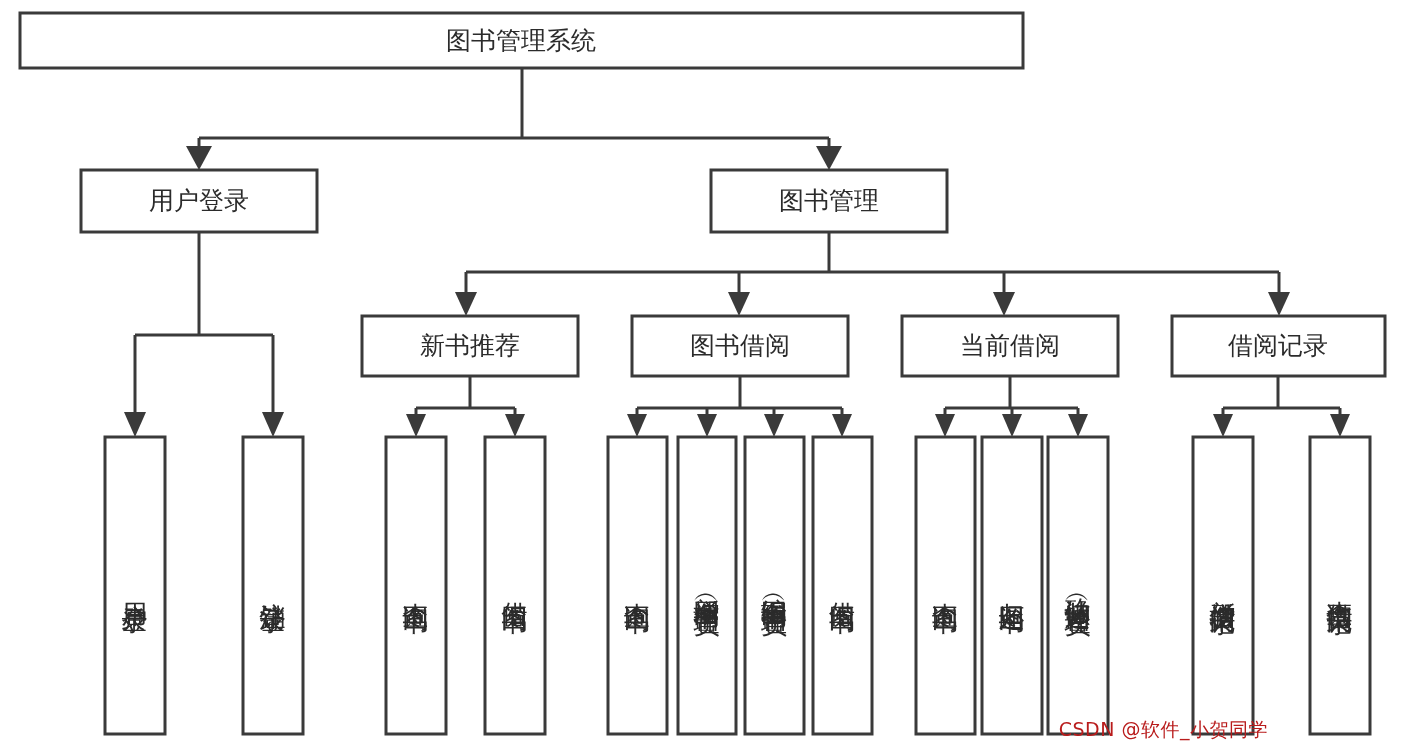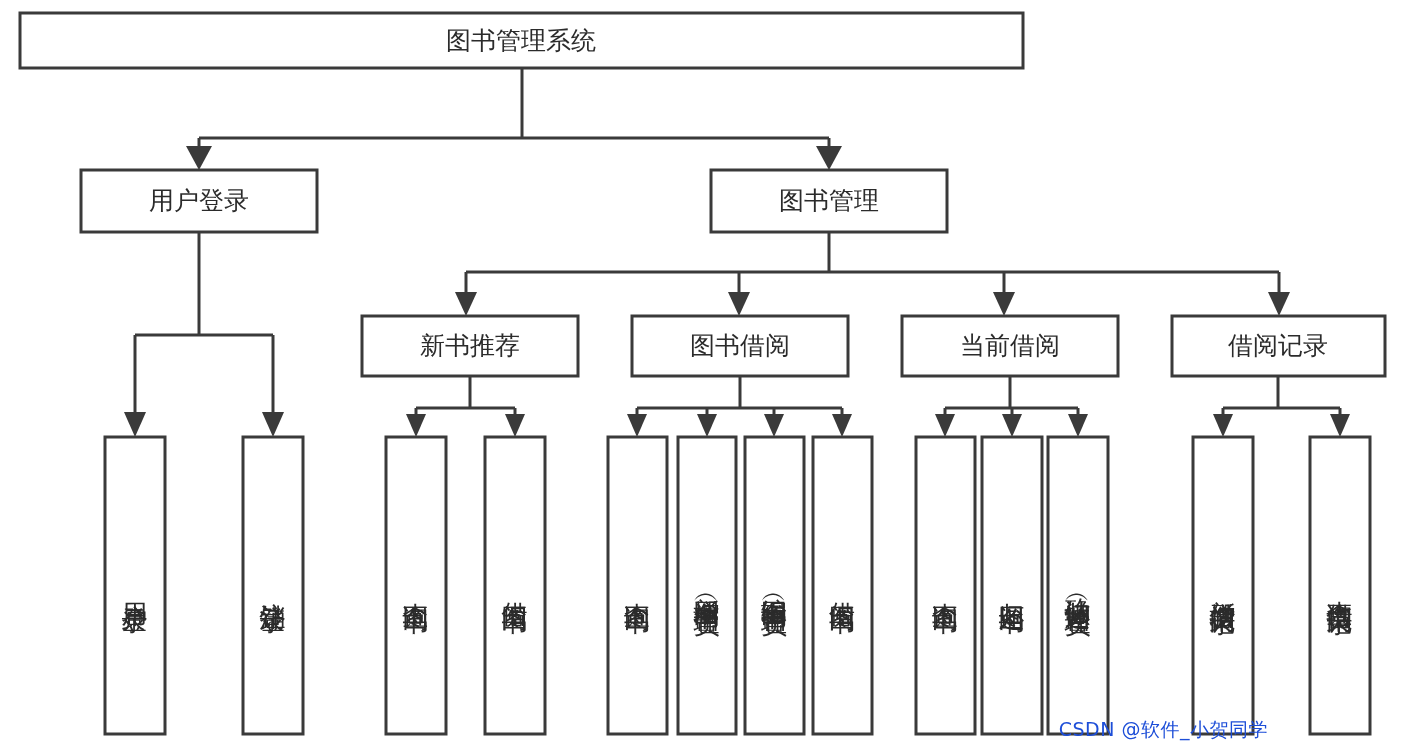--- a/index.html
+++ b/index.html
@@ -64,21 +64,21 @@
     text-align: center;
     white-space: nowrap;
     pointer-events: none;
   }
   .watermark {
     position: absolute;
     right: 8px;
     bottom: 4px;
     font-family: "DejaVu Sans", "Liberation Sans", sans-serif;
     font-size: 19px;
-    color: #1d4ed8;
+    color: #b91c1c;
     letter-spacing: 0.5px;
     white-space: nowrap;
   }
 </style>
 </head>
 <body>
 
 <div id="diagram-root">
 
   <svg id="chart-svg" viewBox="0 0 1405 747" xmlns="http://www.w3.org/2000/svg">

